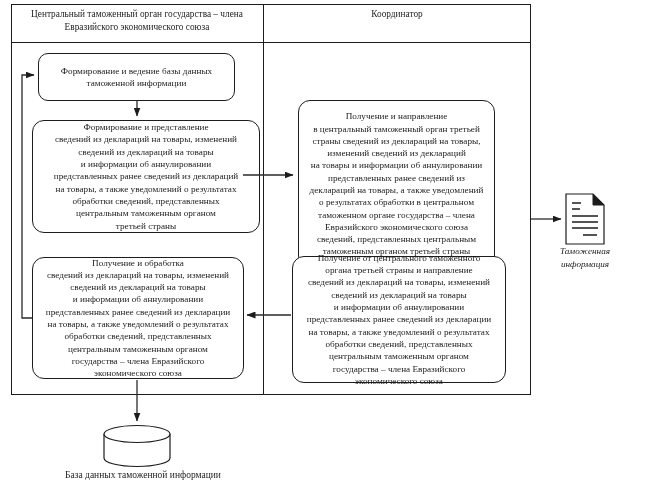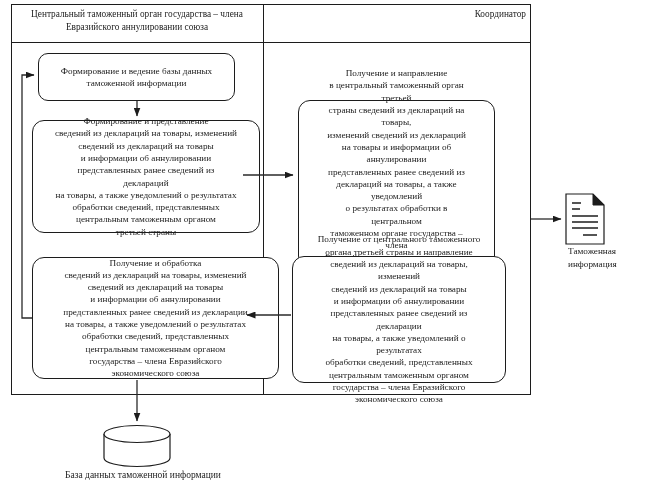--- a/index.html
+++ b/index.html
@@ -6,49 +6,49 @@
   .canvas{
     position:relative;width:662px;height:491px;background:#ffffff;
     font-family:"Liberation Serif", serif;color:#1c1c1c;overflow:hidden;
   }
   .frame{position:absolute;left:11px;top:4px;width:520px;height:391px;
     border:1.5px solid #1c1c1c;box-sizing:border-box;}
   .vsep{position:absolute;left:263px;top:4px;width:0;height:391px;border-left:1.5px solid #1c1c1c;}
   .hsep{position:absolute;left:11px;top:42px;width:520px;height:0;border-top:1.5px solid #1c1c1c;}
   .lane-header{position:absolute;text-align:center;font-size:9.3px;line-height:13px;white-space:pre-line;}
   .lane-header.left{left:16px;top:8px;width:242px;}
-  .lane-header.right{left:268px;top:8px;width:258px;text-align:right;}
+  .lane-header.right{left:268px;top:8px;width:258px;}
   .pbox{
     position:absolute;box-sizing:border-box;border:1.2px solid #1c1c1c;border-radius:12px;
     background:#ffffff;display:flex;align-items:center;justify-content:center;
-    text-align:center;white-space:pre-line;font-size:9.2px;line-height:12.3px;padding:2px 21px;
+    text-align:center;white-space:pre-line;font-size:9.2px;line-height:12.3px;padding:2px 9px;
   }
   .box-l1{left:38px;top:53px;width:197px;height:48px;border-radius:10px;}
   .box-l2{left:32px;top:120px;width:228px;height:113px;}
-  .box-l3{left:32px;top:257px;width:247px;height:122px;}
+  .box-l3{left:32px;top:257px;width:212px;height:122px;}
   .box-r1{left:298px;top:100px;width:197px;height:168px;}
   .box-r2{left:292px;top:256px;width:214px;height:127px;}
-  .doc-label{position:absolute;left:568px;top:245px;width:74px;text-align:left;
-    font-size:9.2px;line-height:13px;white-space:pre-line;}
+  .doc-label{position:absolute;left:548px;top:245px;width:74px;text-align:center;
+    font-size:9.2px;line-height:13px;white-space:pre-line;font-style:italic;}
   .db-label{position:absolute;left:104px;top:443px;width:66px;text-align:center;
     font-size:7.5px;color:#b3b3b3;}
   .db-caption{position:absolute;left:33px;top:470px;width:220px;text-align:center;font-size:9.5px;}
   svg.overlay{position:absolute;left:0;top:0;pointer-events:none;}
 </style>
 </head>
 <body>
 
 <div class="canvas">
 
   <div class="frame"></div>
   <div class="vsep"></div>
   <div class="hsep"></div>
 
   <div class="lane-header left">Центральный таможенный орган государства – члена
-Евразийского аннулировании союза</div>
+Евразийского экономического союза</div>
   <div class="lane-header right">Координатор</div>
 
   <div class="pbox box-l1">Формирование и ведение базы данных
 таможенной информации</div>
   <div class="pbox box-l2">Формирование и представление
 сведений из деклараций на товары, изменений
 сведений из деклараций на товары
 и информации об аннулировании
 представленных ранее сведений из деклараций
 на товары, а также уведомлений о результатах

